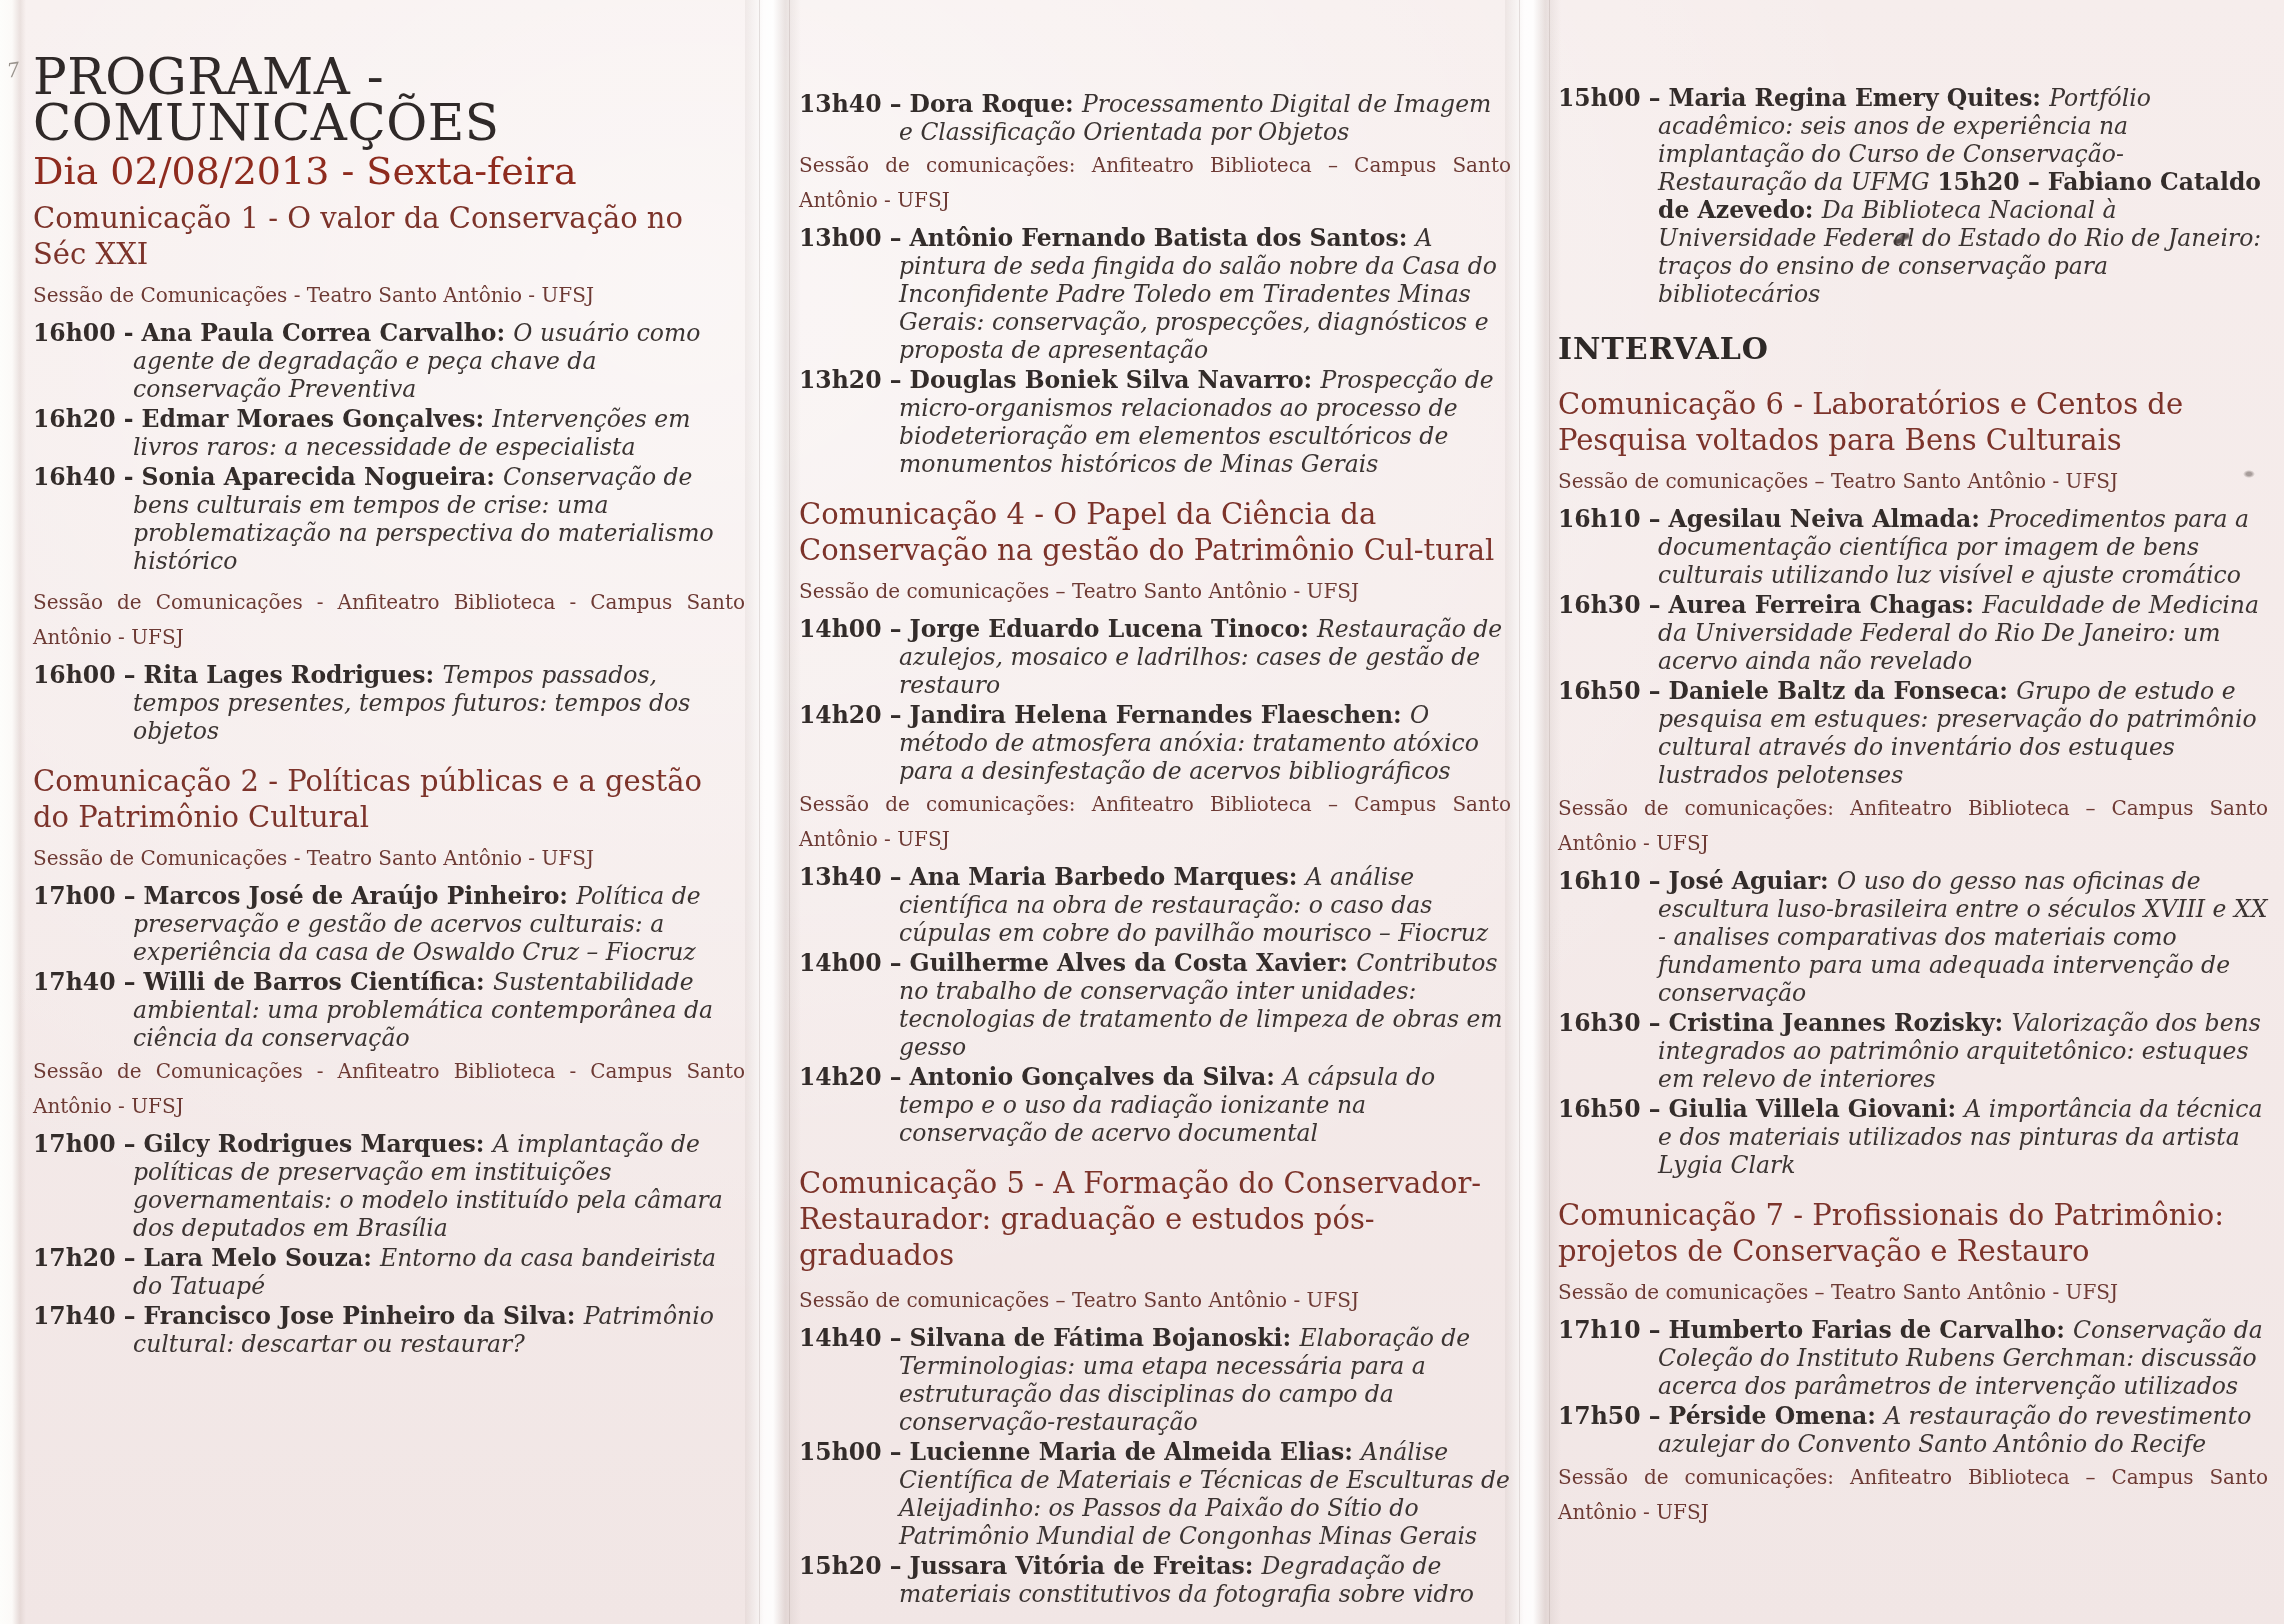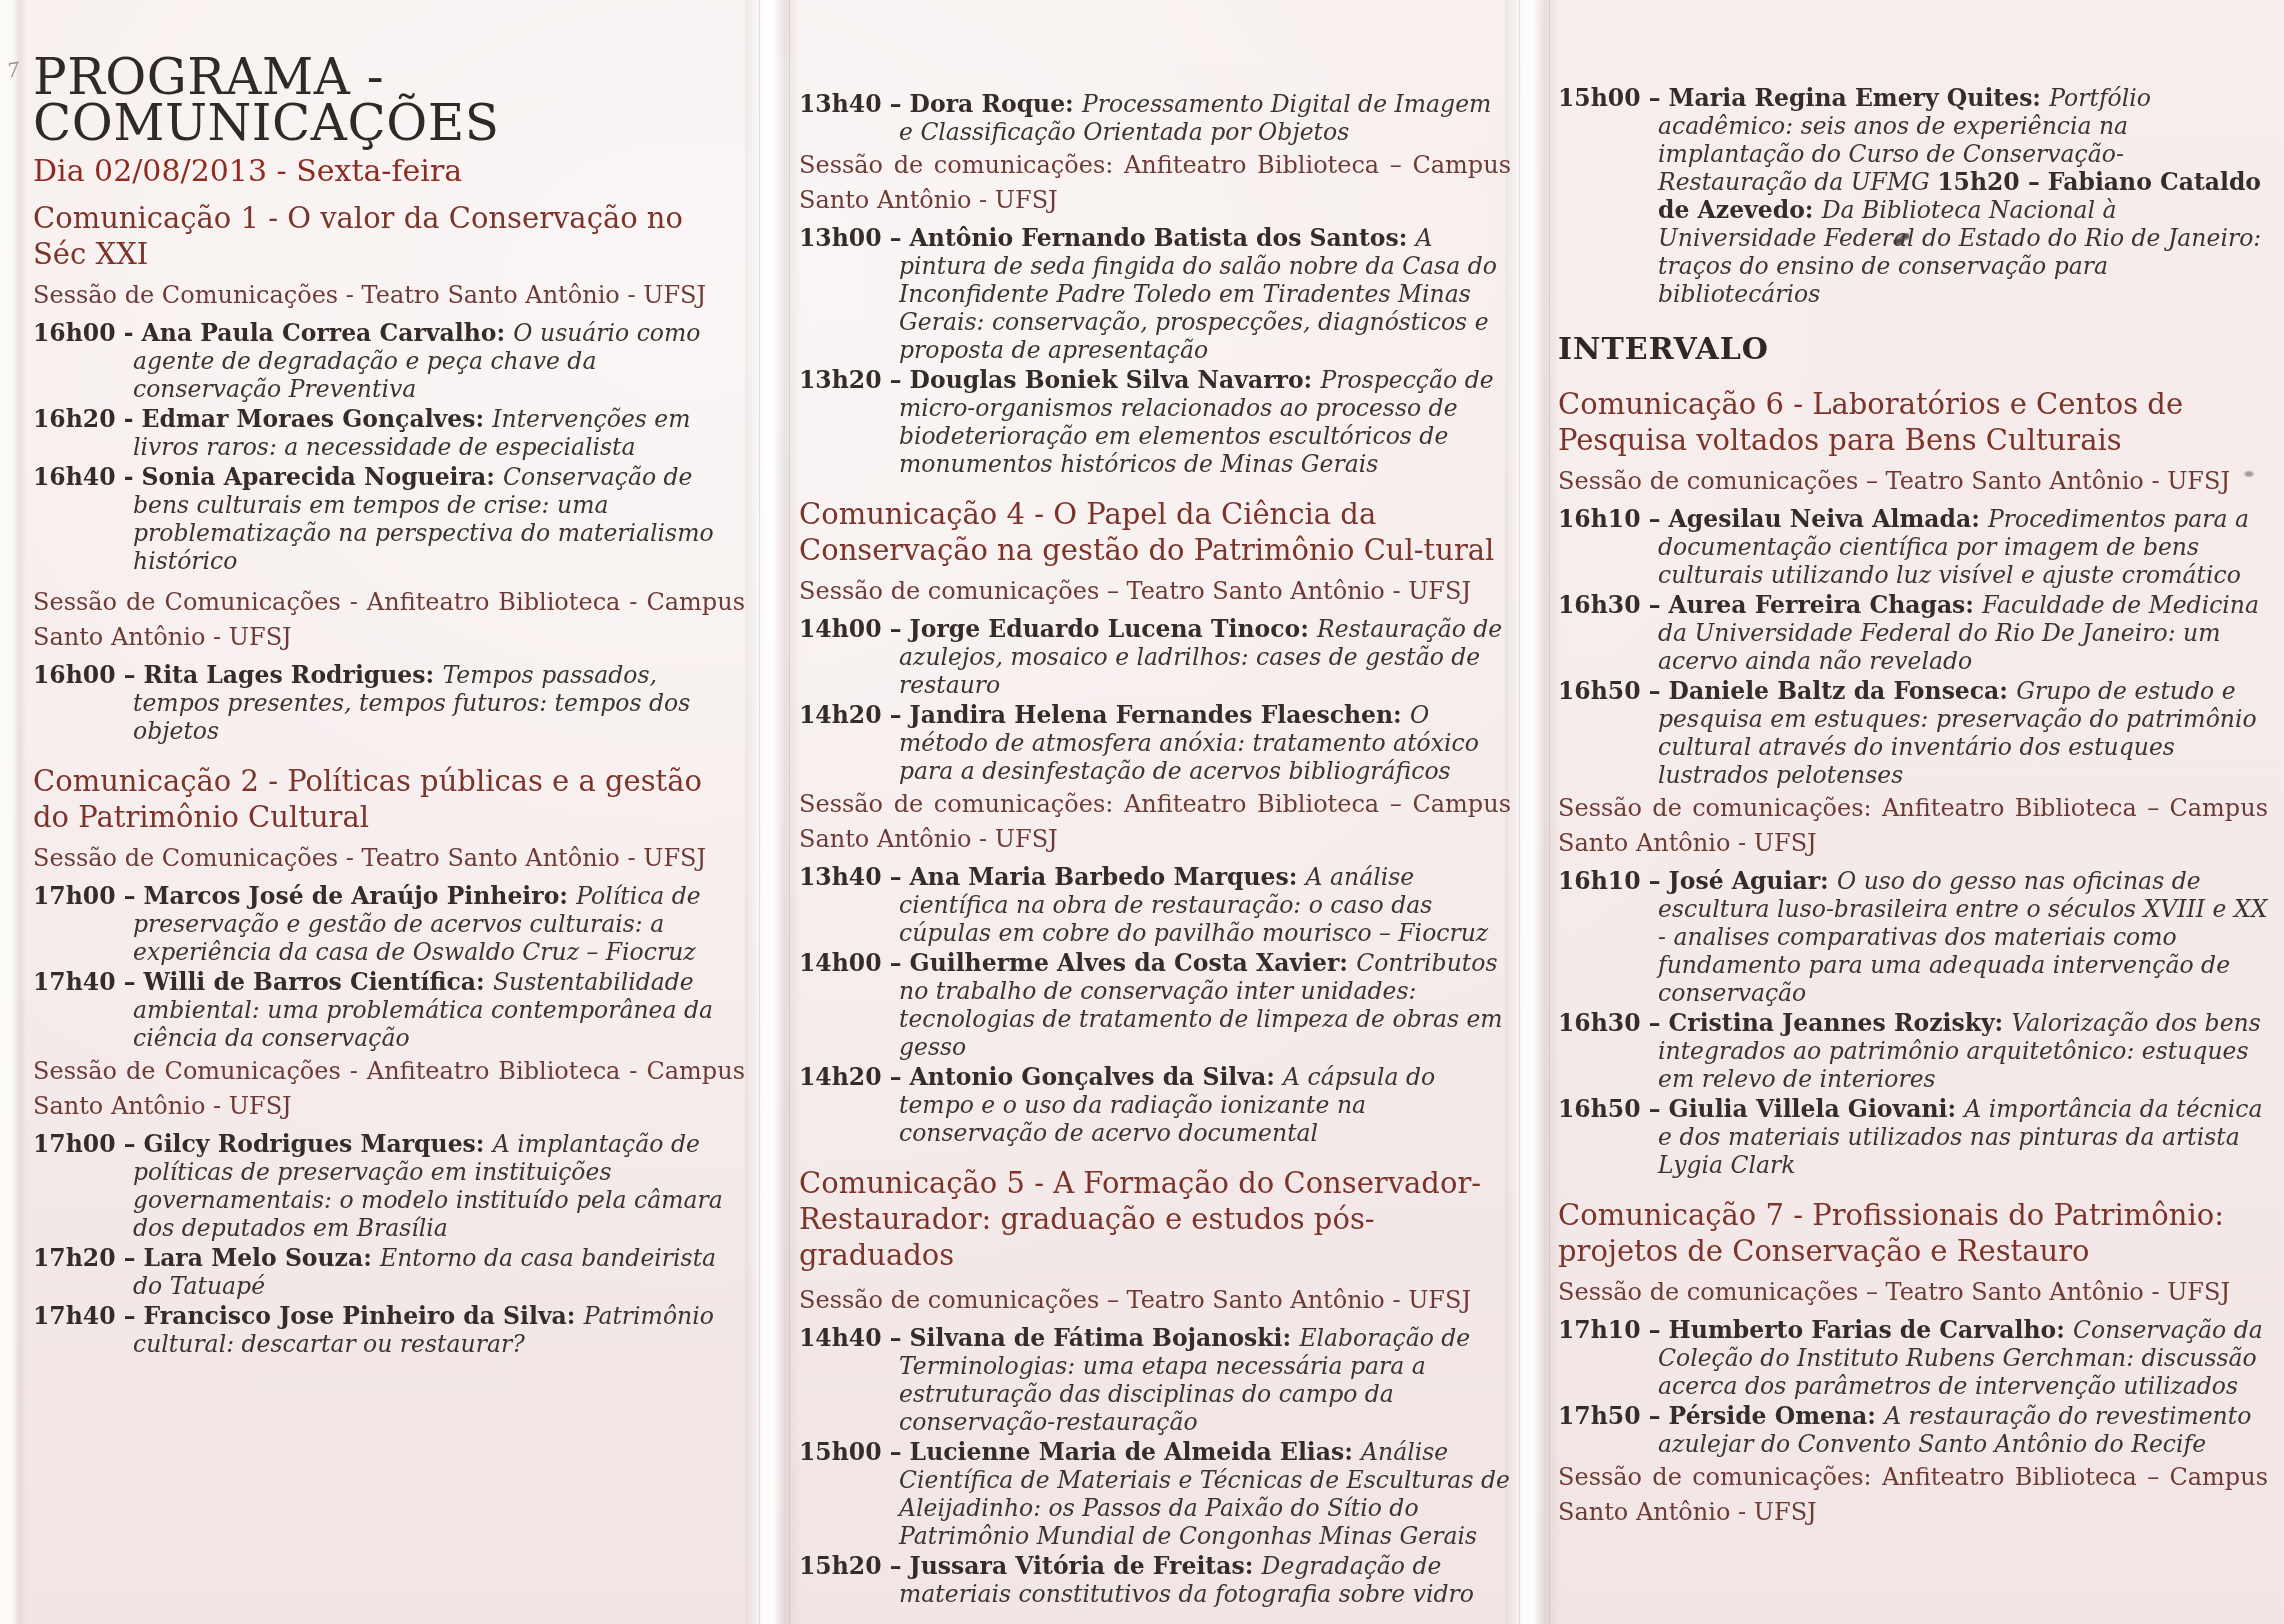--- a/index.html
+++ b/index.html
@@ -10,24 +10,24 @@
       linear-gradient(180deg,#f6edec 0%,#f4eae9 55%,#f1e6e5 100%);
     font-family:"DejaVu Serif","Liberation Serif",serif;
     color:#3a3231;
   }
   .column{position:absolute;}
   #col-wrap-1{left:33px;top:54px;width:712px;}
   #col-wrap-2{left:799px;top:90px;width:712px;}
   #col-wrap-3{left:1558px;top:84px;width:710px;}
 
   .block-title{font-size:50px;line-height:46px;margin:0 0 2px;color:#2f2928;letter-spacing:.5px;}
-  .block-day{font-size:30px;line-height:46px;margin:2px 0 6px;color:#8e2b1e;}
+  .block-day{font-size:38px;line-height:46px;margin:2px 0 6px;color:#8e2b1e;}
   .block-comm{font-size:29px;line-height:36px;margin:18px 0 6px;color:#7c332a;}
   .block-day + .block-comm{margin-top:2px;}
-  .block-session{font-size:24px;line-height:35px;margin:2px 0 6px;color:#6d3a34;text-align:justify;}
+  .block-session{font-size:20px;line-height:35px;margin:2px 0 6px;color:#6d3a34;text-align:justify;}
   .block-comm + .block-session{margin-top:0;}
   .block-intervalo{font-size:30px;line-height:38px;margin:22px 0 16px;color:#2e2927;font-weight:700;letter-spacing:1px;}
   .block-entry{font-size:23.5px;line-height:28px;margin:0 0 2px;padding-left:100px;text-indent:-100px;color:#3a3231;}
   .block-entry .head{font-weight:700;color:#332c2a;font-style:normal;}
   .block-entry .t{font-style:italic;color:#3b3432;}
 
   .fold{position:absolute;top:0;bottom:0;width:56px;pointer-events:none;
     background:linear-gradient(90deg, rgba(150,134,128,0.10) 0%, rgba(255,255,255,0.85) 34%, rgba(255,255,255,0.9) 50%, rgba(150,134,128,0.16) 72%, rgba(150,134,128,0) 100%);}
   #fold-1{left:745px;}
   #fold-2{left:1505px;}

